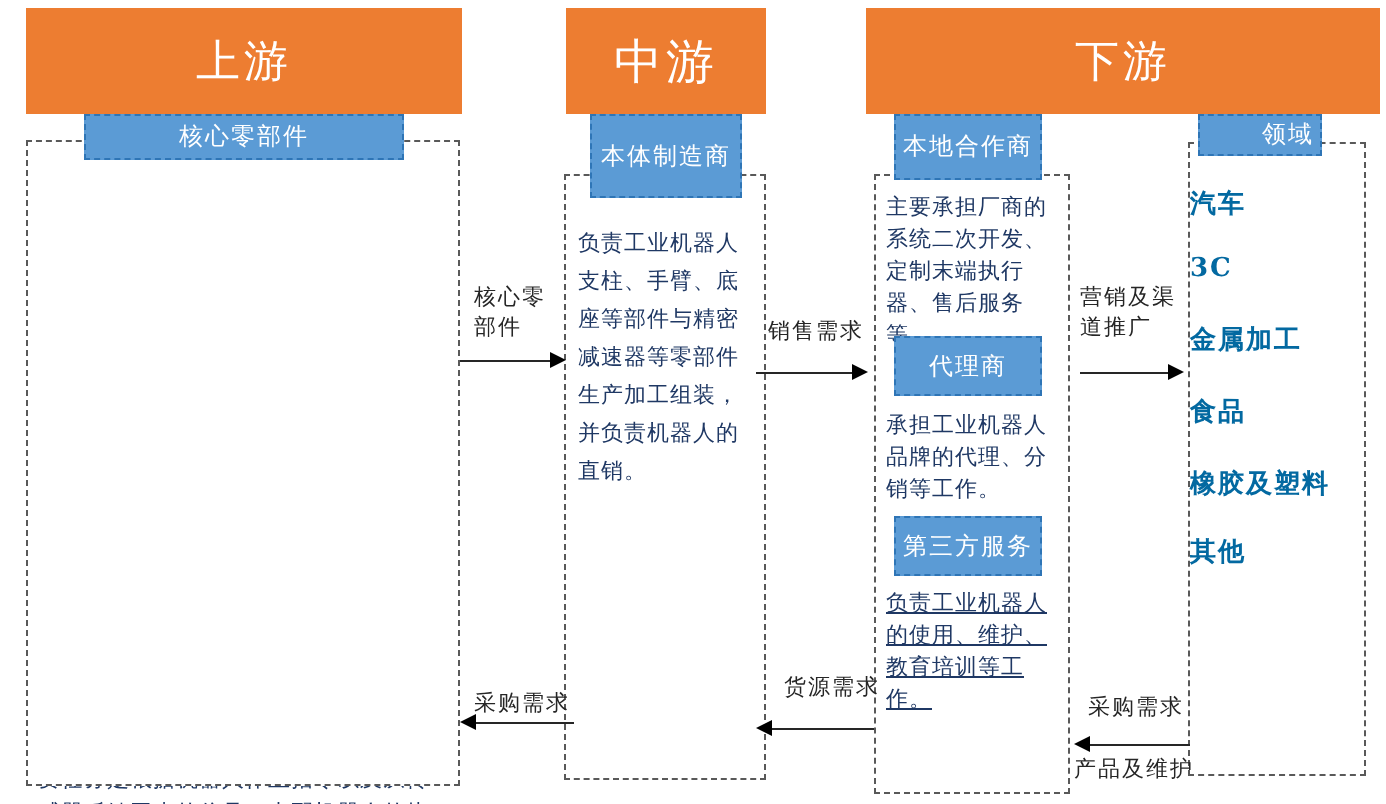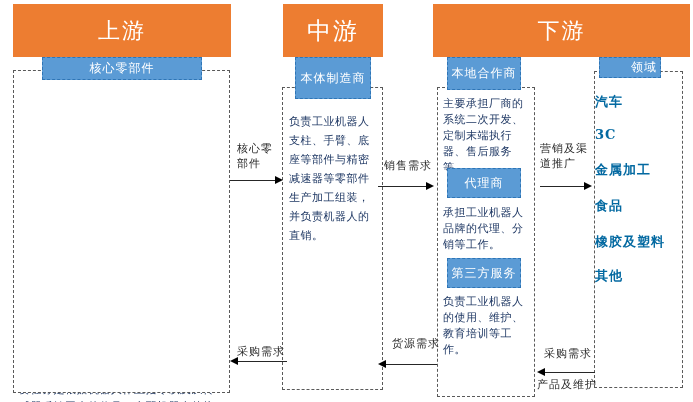--- a/index.html
+++ b/index.html
@@ -65,21 +65,21 @@
     <div class="up-sec">
       <p class="sec-title">控制系统</p>
       <p class="body-txt">控制系统是工业机器人的大脑，是决定机器人性能的关键要素。控制系统的主要任务是根据机器人作业指令以及从传感器反馈回来的信号，支配机器人的执行机构去完成规定的运动和功能。</p>
     </div>
   </div>
 
   <div class="mid-txt">负责工业机器人支柱、手臂、底座等部件与精密减速器等零部件生产加工组装，并负责机器人的直销。</div>
 
   <div class="dn-txt" style="left:443px;top:96px;width:88px;">主要承担厂商的系统二次开发、定制末端执行器、售后服务等。</div>
   <div class="dn-txt" style="left:443px;top:205px;width:88px;">承担工业机器人品牌的代理、分销等工作。</div>
-  <div class="dn-txt" style="left:443px;top:294px;width:88px;">负责工业机器人的使用、维护、教育培训等工作。</div>
+  <div class="dn-txt" style="left:443px;top:294px;width:88px;text-decoration:underline;">负责工业机器人的使用、维护、教育培训等工作。</div>
 
   <div class="field-item" style="top:93px;">汽车</div>
   <div class="field-item" style="top:127px;">3C</div>
   <div class="field-item" style="top:161px;">金属加工</div>
   <div class="field-item" style="top:197px;">食品</div>
   <div class="field-item" style="top:267px;">其他</div>
   <div class="field-item" style="top:233px;">橡胶及塑料</div>
 
   <div class="albl" style="left:237px;top:141px;width:40px;">核心零部件</div>
   <div class="aline" style="left:230px;top:180px;width:48px;"></div>

